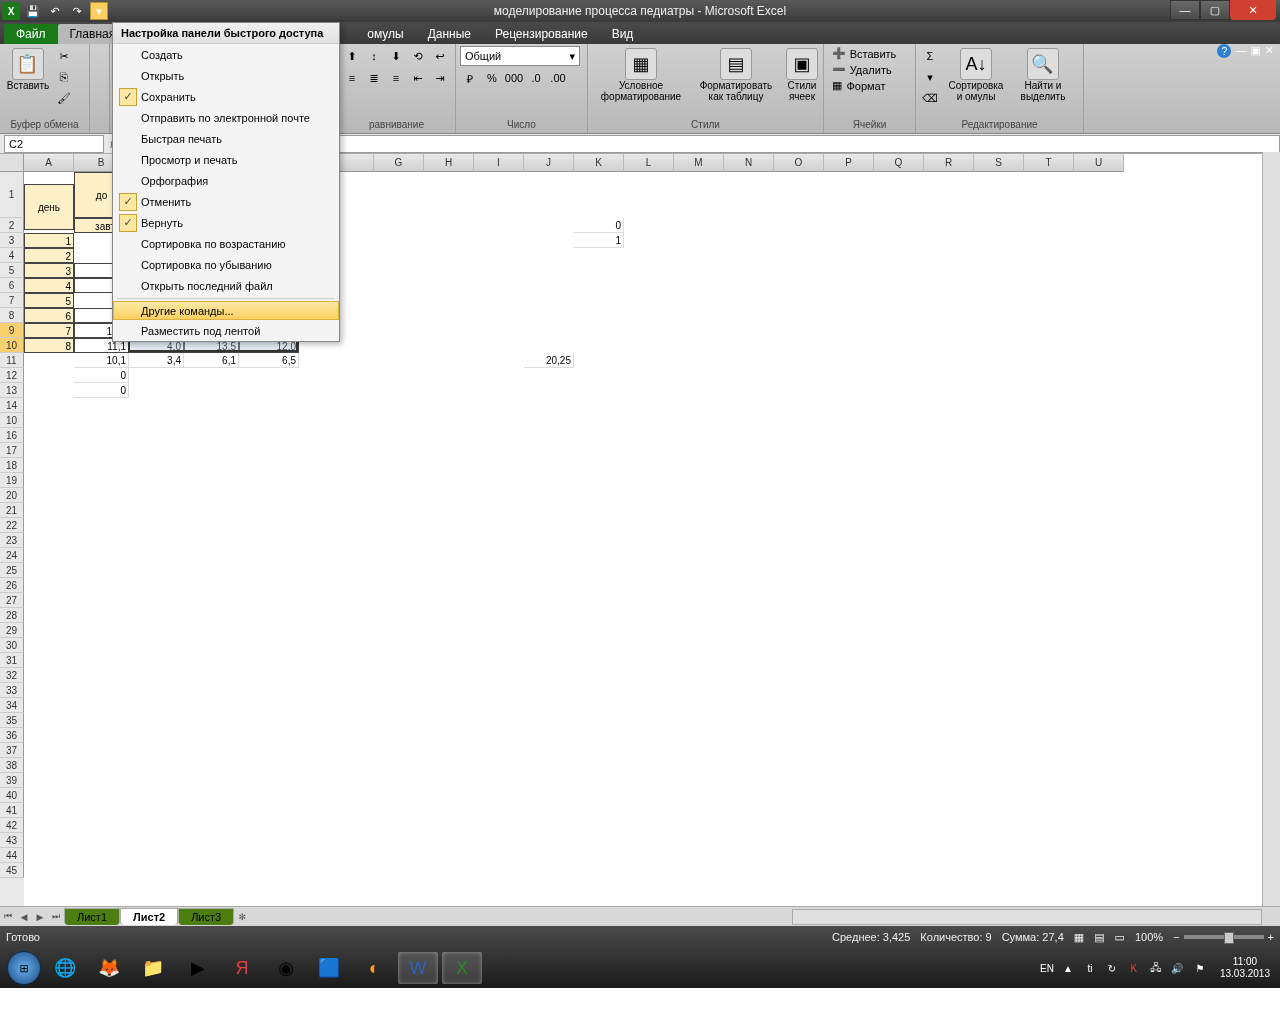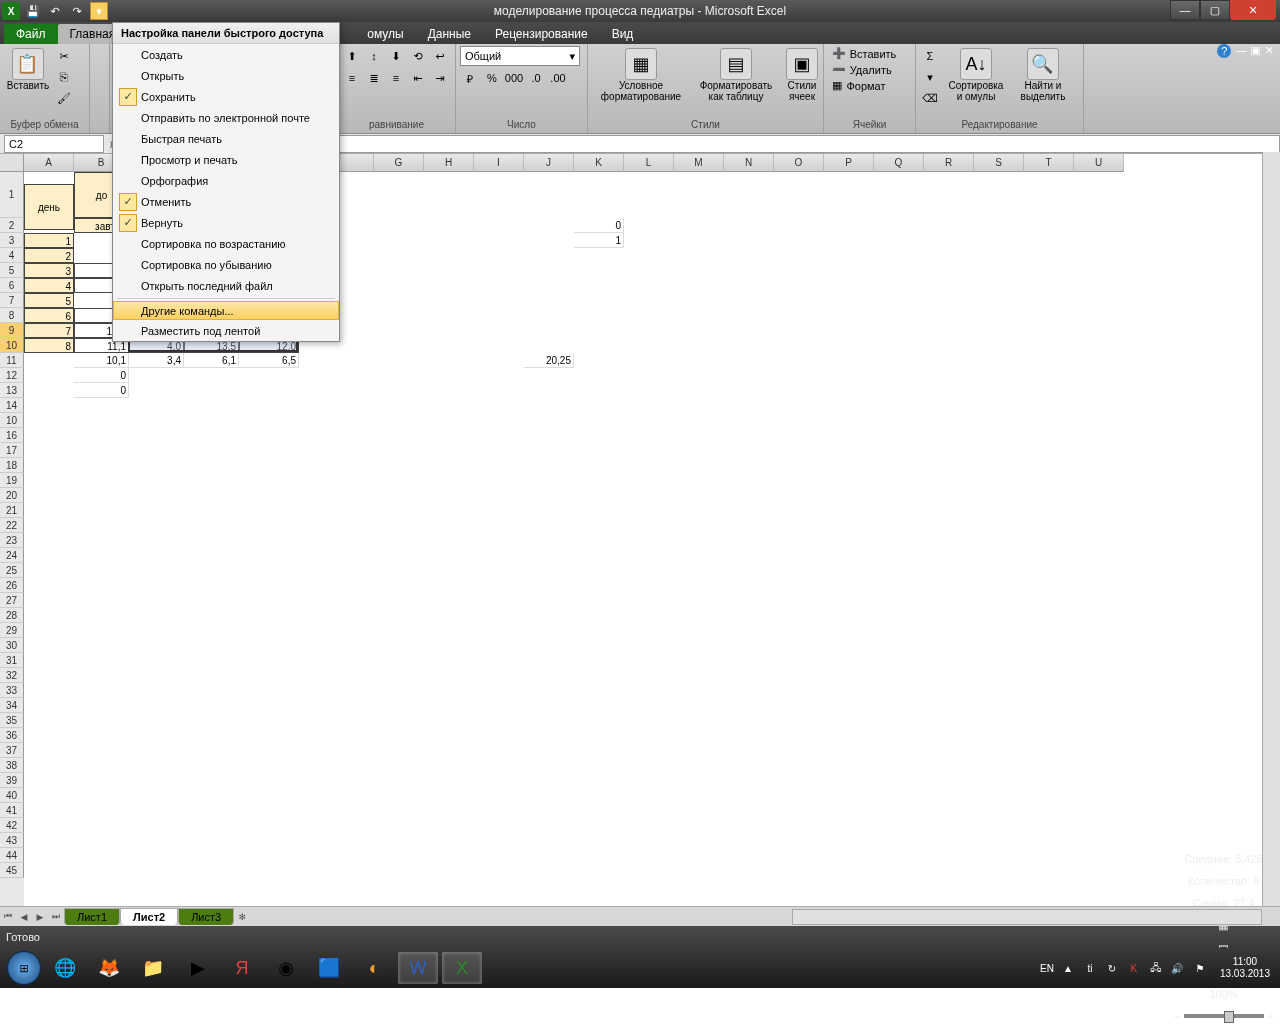--- a/index.html
+++ b/index.html
@@ -69,21 +69,21 @@
 
 .sheettabs { height: 20px; background: #d8d8d8; border-top: 1px solid #aaa; display: flex; align-items: center; position: relative; }
 .navbtn { width: 16px; height: 16px; display: flex; align-items: center; justify-content: center; font-size: 9px; color: #555; }
 .sheettab { padding: 2px 12px; background: #4d7c0f; border: 1px solid #aaa; border-bottom: none; font-size: 11px; border-radius: 0 0 4px 4px; margin-top: -1px; }
 .sheettab.active { background: #fff; font-weight: bold; }
 .hscroll { position: absolute; right: 18px; top: 2px; width: 470px; height: 16px; background: #e0e0e0; border: 1px solid #aaa; }
 .vscroll-cont { position: absolute; right: 0; top: 152px; width: 18px; height: 755px; background: #e0e0e0; border-left: 1px solid #aaa; }
 
 
 .status { height: 22px; background: linear-gradient(#4a4a4a,#3a3a3a); color: #eee; display: flex; align-items: center; font-size: 11px; padding: 0 6px; justify-content: space-between; }
-.status-r { display: flex; align-items: center; gap: 10px; flex-direction: column; }
+.status-r { display: flex; align-items: center; gap: 10px; }
 .zoom { display: flex; align-items: center; gap: 4px; }
 .zslider { width: 80px; height: 4px; background: #888; position: relative; }
 .zslider::after { content: ""; position: absolute; left: 50%; top: -3px; width: 8px; height: 10px; background: #ccc; border: 1px solid #666; }
 
 
 .taskbar { height: 40px; background: linear-gradient(#3a3a3a,#1a1a1a); display: flex; align-items: center; padding: 0 4px; position: relative; }
 .start { width: 40px; height: 40px; display: flex; align-items: center; justify-content: center; }
 .orb { width: 34px; height: 34px; border-radius: 50%; background: radial-gradient(#6ab0f0,#1a4a80); border: 1px solid #0a2a50; display: flex; align-items: center; justify-content: center; }
 .tbico { width: 40px; height: 32px; margin: 0 2px; display: flex; align-items: center; justify-content: center; font-size: 18px; border-radius: 2px; }
 .tbico.active { background: rgba(255,255,255,.15); box-shadow: inset 0 0 4px rgba(255,255,255,.4); }

